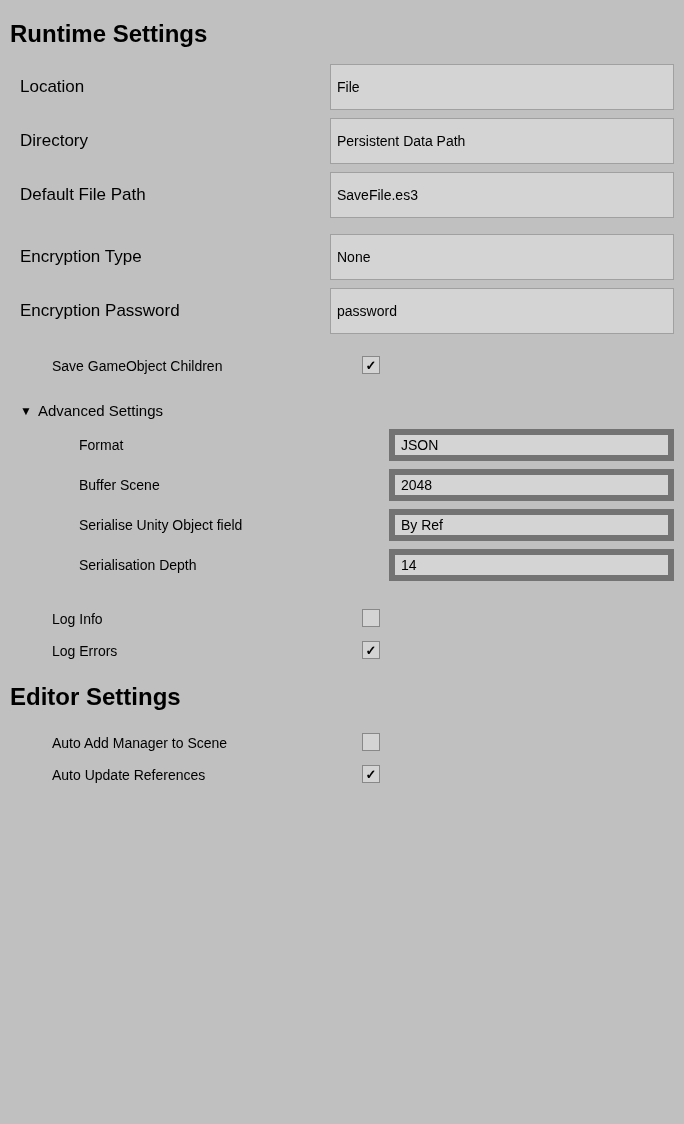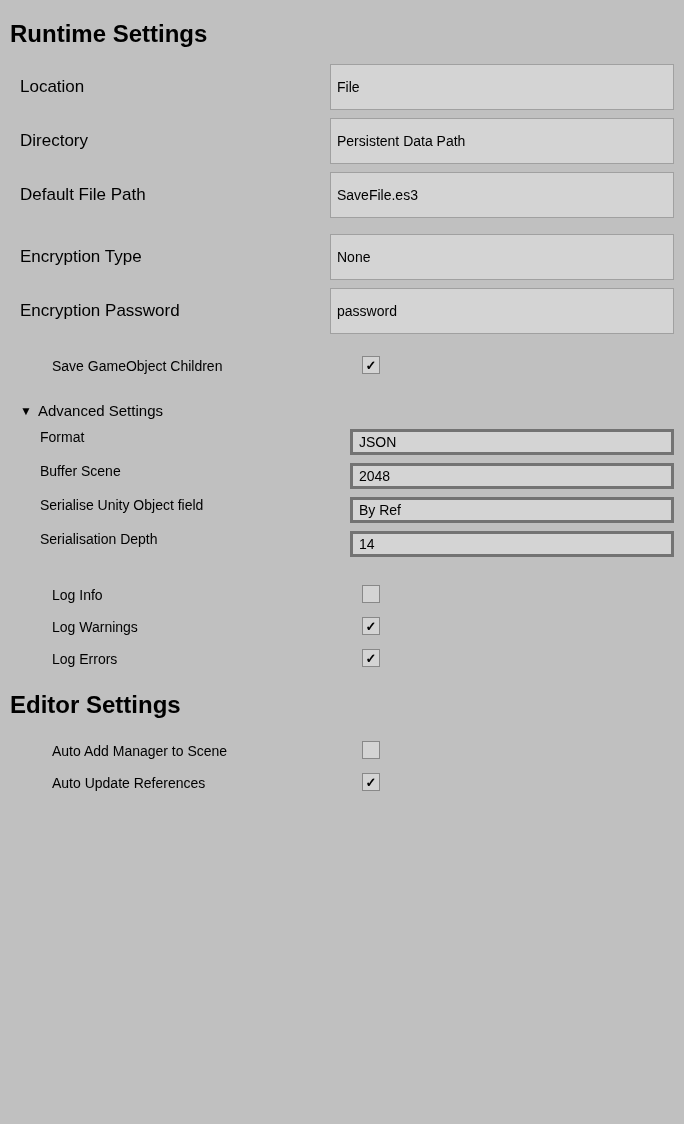--- a/index.html
+++ b/index.html
@@ -78,32 +78,33 @@
     }
     .triangle {
       margin-right: 6px;
       font-size: 12px;
     }
     .advanced-settings-group {
       padding: 0 0 10px 0;
     }
     .advanced-row {
       display: flex;
-      align-items: flex-start;
+      align-items: center;
       padding: 4px 10px 4px 40px;
       min-height: 32px;
+      margin-left: 39px;
     }
     .advanced-label {
       flex: 0 0 310px;
       font-size: 14px;
     }
     .advanced-value {
       flex: 1;
       background-color: #d4d4d4;
-      border: 3px solid #737373;
+      border: 6px solid #737373;
       padding: 2px 6px;
       font-size: 14px;
       min-height: 22px;
       display: flex;
       align-items: center;
     }
     .divider {
       height: 8px;
     }
     .debug-group {
@@ -186,24 +187,20 @@
 </div>
 
 <div>
   <div class="debug-group">
 
     <div class="checkbox-row">
       <div class="checkbox-label">Log Info</div>
       <div class="checkbox-box unchecked"></div>
     </div>
 
-    <div class="checkbox-row">
-      <div class="checkbox-label">Log Warnings</div>
-      <div class="checkbox-box checked"></div>
-    </div>
 
     <div class="checkbox-row">
       <div class="checkbox-label">Log Errors</div>
       <div class="checkbox-box checked"></div>
     </div>
   </div>
 </div>
 
 <div>
   <div class="section-title">Editor Settings</div>

